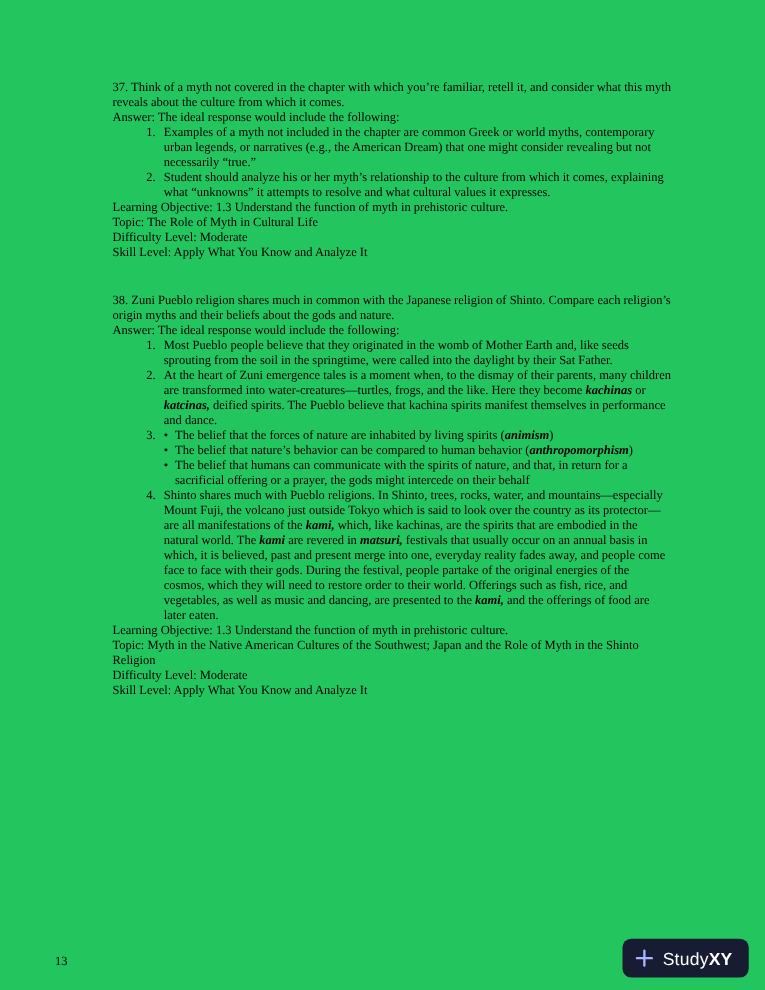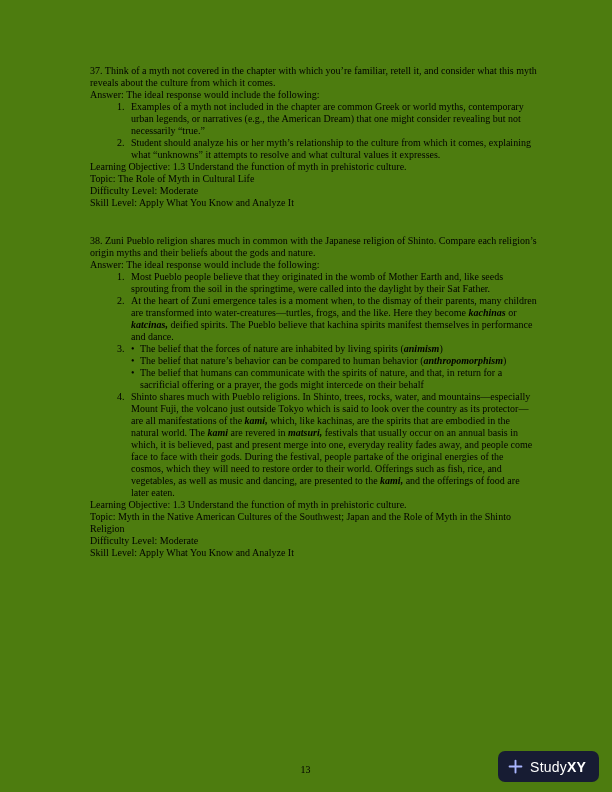--- a/index.html
+++ b/index.html
@@ -1,20 +1,20 @@
 <!DOCTYPE html>
 <html><head>
 <meta charset="utf-8">
 <style>
   html, body { margin: 0; padding: 0; background: #ffffff; }
   .sheet {
     position: relative;
     width: 612px;
     height: 792px;
-    background: #4d7c0f;
+    background: #22c55e;
     overflow: hidden;
     font-family: "Liberation Serif", serif;
     font-size: 10px;
     line-height: 12px;
     color: #000000;
   }
   .content {
     position: absolute;
     left: 90px;
     top: 65px;
@@ -29,22 +29,23 @@
   .point .point-body { flex: 1 1 auto; }
   .bullet { display: flex; }
   .bullet .bullet-marker { flex: 0 0 9px; }
   .bullet .bullet-text { flex: 1 1 auto; }
   .meta { margin-left: 18px; }
   em { font-style: italic; font-weight: bold; }
   .page-number {
     position: absolute;
     left: 0; right: 1px;
     bottom: 16px;
-    text-align: center;
+    text-align: left;
     font-size: 10px;
+    padding-left: 44px;
   }
   .brand {
     position: absolute;
     right: 13px;
     bottom: 10px;
     height: 31px;
     border-radius: 7px;
     display: flex;
     align-items: center;
     padding: 0 13px 0 10px;

